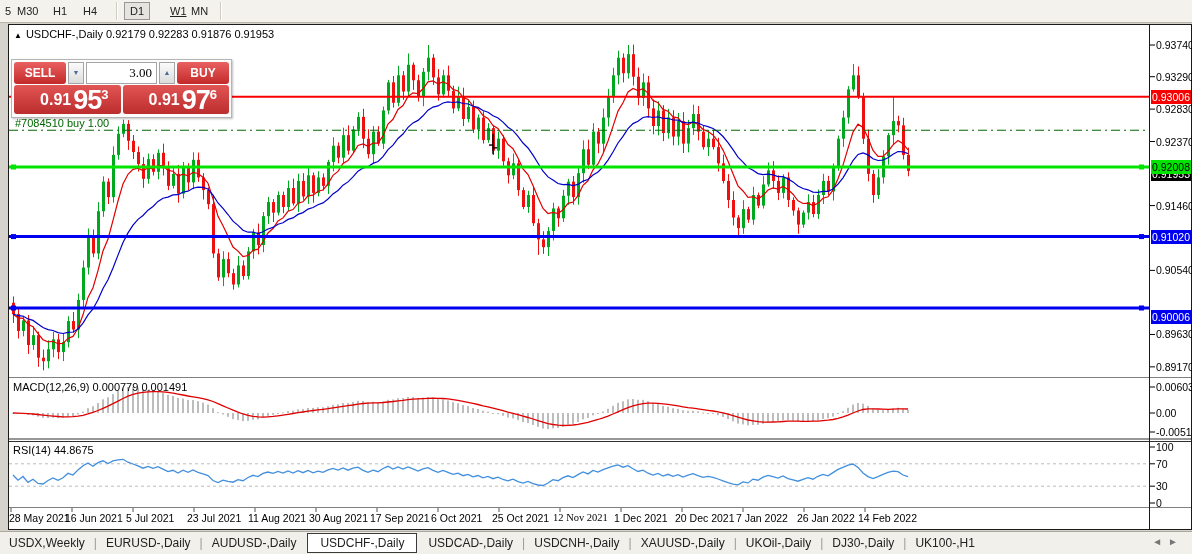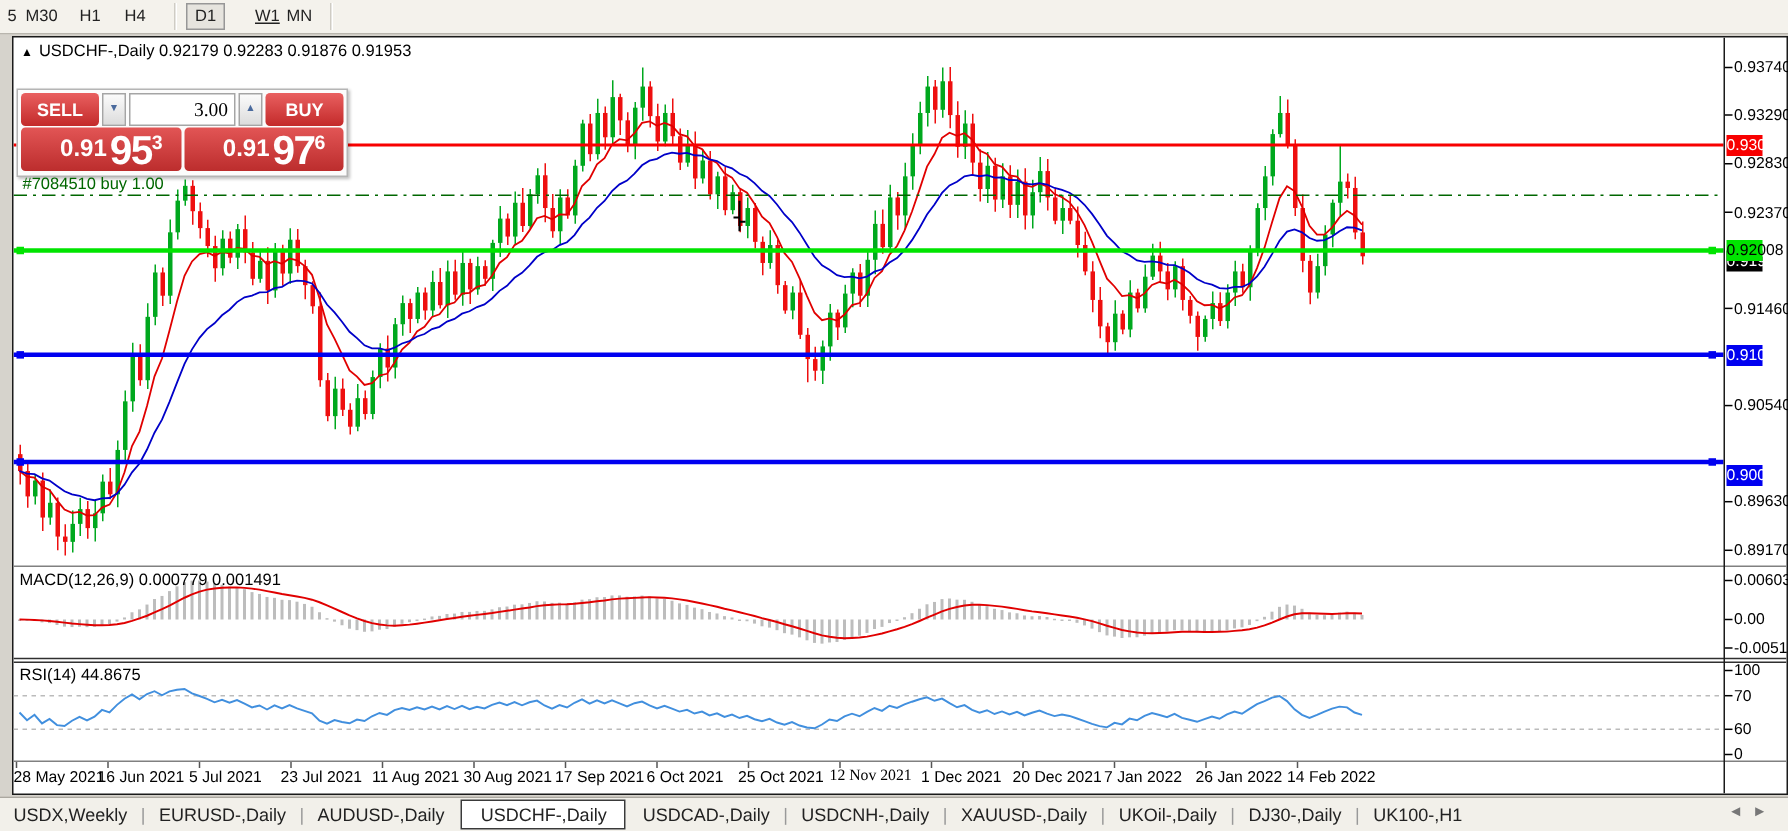--- a/index.html
+++ b/index.html
@@ -17,21 +17,21 @@
   #chart-window{position:absolute;left:8px;top:24px;width:1182px;height:504px;
     background:#FFFFFF;border:1px solid #1A1A1A;}
   #chart-svg{position:absolute;left:0;top:0;}
   .overlay{position:absolute;font-size:11px;color:#000;white-space:nowrap;}
   #chart-title{left:5px;top:3px;}
   #collapse-icon{font-size:8px;margin-right:4px;}
   #pos-label{color:#006600;font-size:11px;}
   #macd-label,#rsi-label{font-size:11px;color:#000;}
   .ax-label{position:absolute;left:1147px;font-size:10.5px;color:#000;
     white-space:nowrap;}
-  .ax-badge{position:absolute;left:1142px;width:24px;height:14px;font-size:10.5px;
+  .ax-badge{position:absolute;left:1142px;width:40px;height:14px;font-size:10.5px;
     text-align:center;line-height:14px;white-space:nowrap;}
   .date-label{position:absolute;font-size:10.5px;color:#000;top:487px;
     white-space:nowrap;}
   
   #trade-panel{position:absolute;left:2px;top:34px;width:219px;height:57px;
     background:#FCFCFC;border:1px solid #B5B5B5;box-shadow:1px 1px 2px rgba(0,0,0,.25);}
   .tp-row1{display:flex;margin:2px 2px 1px 2px;height:22px;gap:2px;}
   .tp-btn{background:linear-gradient(#E96060,#C32A2A);color:#fff;font-size:12px;
     font-weight:bold;text-align:center;line-height:22px;border-radius:3px;
     flex:0 0 52px;cursor:pointer;}
@@ -728,21 +728,21 @@
       <div class="ax-label" style="top: 110.507px;">0.92370</div>
       <div class="ax-label" style="top: 174.592px;">0.91460</div>
       <div class="ax-label" style="top: 239.38px;">0.90540</div>
       <div class="ax-label" style="top: 303.465px;">0.89630</div>
       <div class="ax-label" style="top: 335.859px;">0.89170</div>
       <div class="ax-label" style="top: 356px;">0.006034</div>
       <div class="ax-label" style="top: 382px;">0.00</div>
       <div class="ax-label" style="top: 401px;">-0.005156</div>
       <div class="ax-label" style="top: 416px;">100</div>
       <div class="ax-label" style="top: 432.8px;">70</div>
-      <div class="ax-label" style="top: 455.2px;">60</div>
+      <div class="ax-label" style="top: 455.2px;">30</div>
       <div class="ax-label" style="top: 472px;">0</div>
       <div class="ax-badge" style="top: 141.873px; background: rgb(0, 0, 0); color: rgb(255, 255, 255);">0.91953</div>
       <div class="ax-badge" style="top: 64.7183px; background: rgb(248, 0, 0); color: rgb(255, 255, 255);">0.93006</div>
       <div class="ax-badge" style="top: 135px; background: rgb(0, 228, 0); color: rgb(0, 0, 0);">0.92008</div>
       <div class="ax-badge" style="top: 204.577px; background: rgb(0, 0, 240); color: rgb(255, 255, 255);">0.91020</div>
       <div class="ax-badge" style="top: 285px; background: rgb(0, 0, 240); color: rgb(255, 255, 255);">0.90006</div>
     </div>
   <div id="date-axis-layer">
       <div class="date-label" style="left: 0px;">28 May 2021</div>
       <div class="date-label" style="left: 56px;">16 Jun 2021</div>

